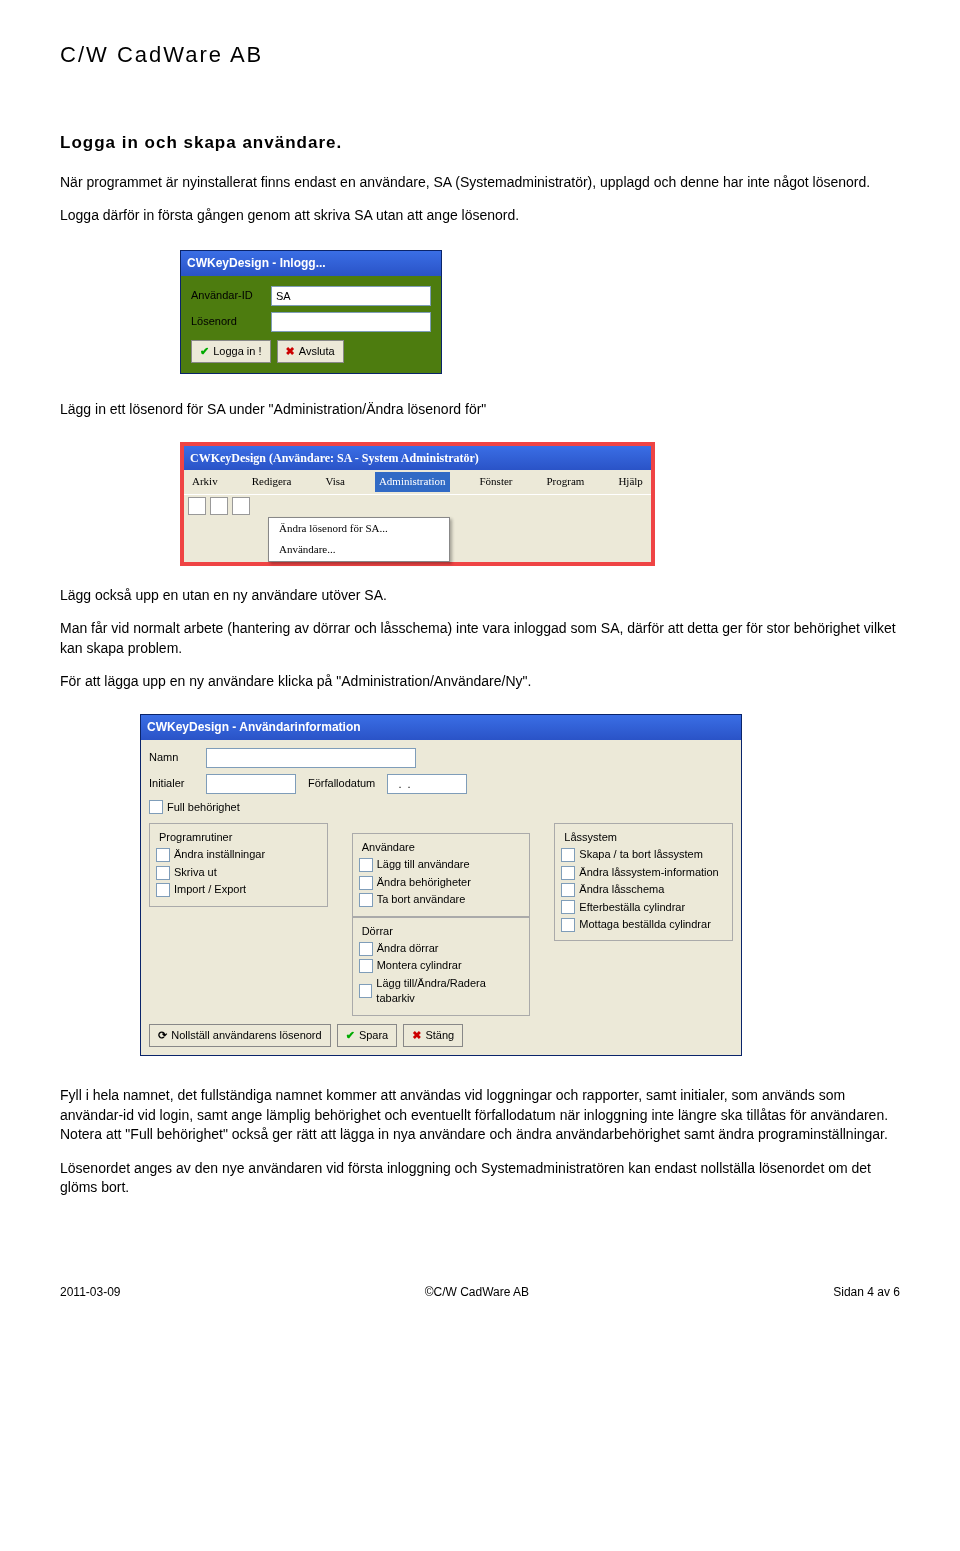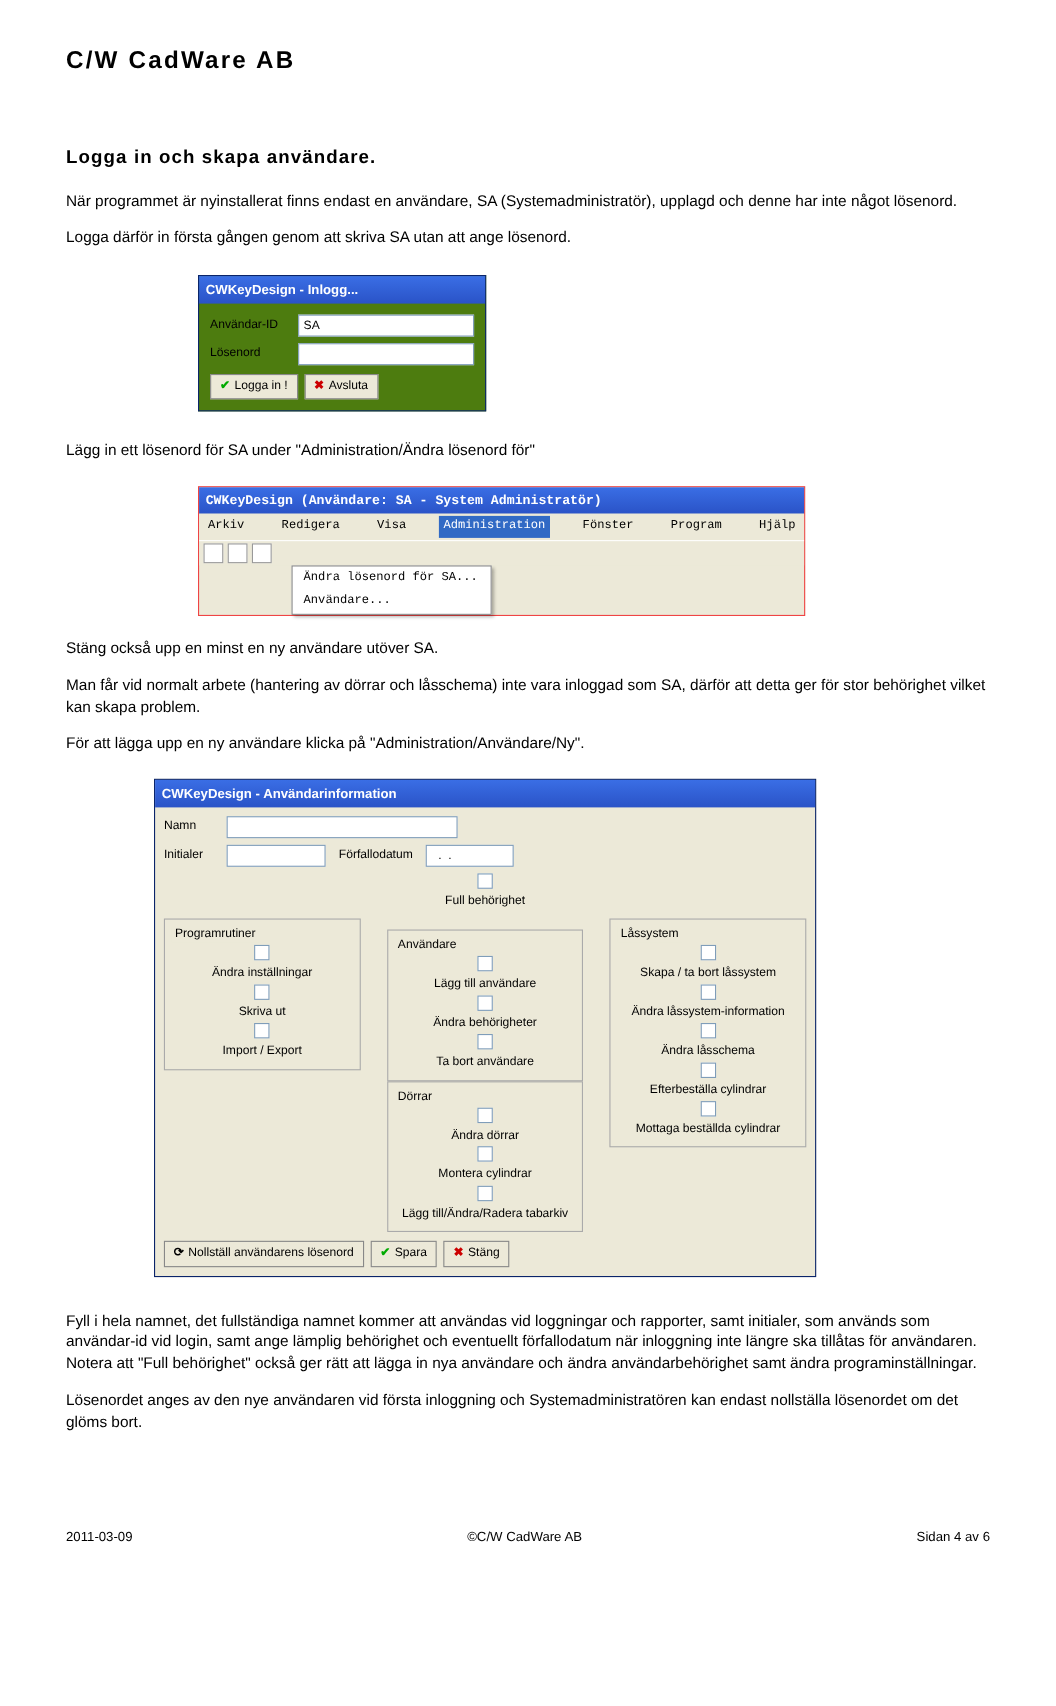--- a/index.html
+++ b/index.html
@@ -5,21 +5,21 @@
   body {
     font-family: Verdana, Arial, sans-serif;
     font-size: 14px;
     color: #000;
     background: #fff;
     margin: 0;
     padding: 40px 60px;
     line-height: 1.4;
     width: 840px;
   }
-  .header { font-family: "Arial Black", Arial, sans-serif; font-weight: bold; font-size: 22px; letter-spacing: 2px; margin-bottom: 60px; }
+  .header { font-family: "Arial Black", Arial, sans-serif; font-weight: normal; font-size: 22px; letter-spacing: 2px; margin-bottom: 60px; }
   .section-title { font-family: "Arial Black", Arial, sans-serif; font-weight: bold; font-size: 17px; letter-spacing: 1px; margin-bottom: 18px; }
   .para { margin-bottom: 14px; }
 
   
   .win {
     display: inline-block;
     border: 1px solid #0a246a;
     font-family: Tahoma, sans-serif;
     font-size: 11px;
     margin: 10px 0 26px 120px;
@@ -54,22 +54,22 @@
     font-size: 11px;
     cursor: pointer;
   }
   .ick { font-weight: bold; }
   .ick.green { color: #0a0; }
   .ick.red { color: #c00; }
 
   
   .appwin {
     display: inline-block;
-    border: 1px solid #ef4444;
-    font-family: Liberation Mono, monospace;
+    border: 4px solid #ef4444;
+    font-family: Liberation Serif, serif;
     font-size: 11px;
     margin: 8px 0 20px 120px;
     background: #ece9d8;
   }
   .menubar { background: #ece9d8; padding: 2px 4px; display: flex; gap: 26px; }
   .menubar .m { padding: 2px 4px; }
   .menubar .m.sel { background: #316ac5; color: #fff; }
   .toolbar { background: #ece9d8; padding: 2px 4px; display:flex; gap:4px; border-top:1px solid #fff;}
   .ticon { width:16px; height:16px; background:#fff; border:1px solid #999; }
   .submenu {
@@ -89,21 +89,21 @@
     border:1px solid #0a246a;
     font-family: Tahoma, sans-serif;
     font-size:11px;
     background:#ece9d8;
     margin: 8px 0 30px 80px;
     width: 600px;
   }
   .ub { padding:8px;border-radius:26px; }
   .r1 { display:flex; gap:12px; align-items:center; margin-bottom:6px; }
   .r1 .lab { width:45px; }
-  .chkline { display:flex; align-items:center; gap:4px; margin:2px 0;flex-direction:column; }
+  .chkline { display:flex; align-items:center; gap:4px; margin:2px 0; }
   .chkbox {
     width:12px; height:12px; background:#fff; border:1px solid #7f9db9;
   }
   .cols { display:flex; gap:24px; }
   .group { border:1px solid #aaa; padding:6px; flex:1; min-width:0; }
   .group-title { font-size:11px; margin-top:-12px; background:#ece9d8; display:inline-block; padding:0 3px; }
   .btnbar { display:flex; gap:6px; margin-top:8px; justify-content:flex-start; }
 
   .footer {
     display:flex;
@@ -171,21 +171,21 @@
       <span class="ticon"></span>
       <span class="ticon"></span>
     </div>
     <div class="submenu">
       <div class="mi">Ändra lösenord för SA...</div>
       <div class="mi">Användare...</div>
     </div>
   </div>
 </div>
 
-<div class="para">Stäng också upp en minst en ny användare utöver SA.</div>
+<div class="para">Lägg också upp en utan en ny användare utöver SA.</div>
 <div class="para">Man får vid normalt arbete (hantering av dörrar och låsschema) inte vara inloggad som SA, därför att detta ger för stor behörighet vilket kan skapa problem.</div>
 <div class="para">För att lägga upp en ny användare klicka på "Administration/Användare/Ny".</div>
 
 
 <div class="uinfo">
   <div class="titlebar">CWKeyDesign - Användarinformation</div>
   <div class="ub">
     <div class="r1">
       <span class="lab">Namn</span>
       <input class="txt" style="width: 200px;">

